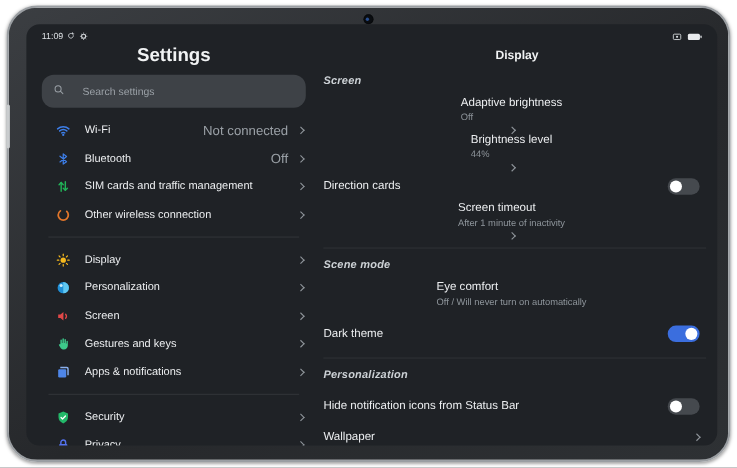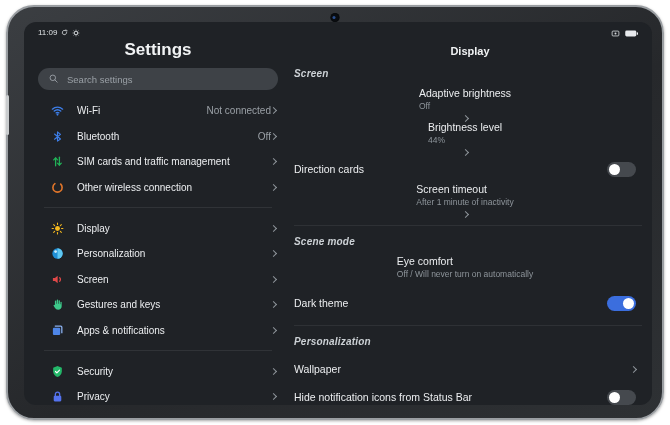--- a/index.html
+++ b/index.html
@@ -21,30 +21,30 @@
   
   .status-left { position:absolute; left:14px; top:6px; display:flex; align-items:center; gap:4px;
     font-size:8px; color:#dfe3e6; }
   .status-left svg { width:8px; height:8px; display:block; }
   .status-right { position:absolute; right:14px; top:7px; display:flex; align-items:center; gap:5px; }
   .status-right svg { display:block; }
 
   
   .left-pane { position:absolute; left:8px; top:0; width:252px; height:100%; padding-top:21px; }
   .pane-title { text-align:center; font-size:17px; font-weight:bold; line-height:14px; color:#f1f3f4; }
-  .search { margin:11px 6px 0; height:22px; border-radius:11px; background:#3e4247;
-    display:flex; align-items:center; padding:0 10px; gap:8px; }
+  .search { margin:11px 6px 0; height:30px; border-radius:11px; background:#3e4247;
+    display:flex; align-items:center; padding:0 10px; gap:16px; }
   .search svg { width:11px; height:11px; flex:none; }
   .search-ph { font-size:9.5px; color:#9aa0a6; }
   .s-list { margin-top:8px; }
   .s-row { height:25.6px; display:flex; align-items:center; padding:0 8px 0 18px; cursor:default; }
   .s-icon { width:14px; height:14px; flex:none; margin-right:13px; display:flex; align-items:center; justify-content:center; }
   .s-icon svg { width:13px; height:13px; display:block; }
   .s-label { font-size:10px; color:#eceef0; flex:1 1 auto; white-space:nowrap; }
-  .s-value { font-size:10px; color:#9aa0a6; }
+  .s-value { font-size:12px; color:#9aa0a6; margin-right:9px; }
   .chev { width:5px; height:5px; border-top:1.5px solid #8f959b; border-right:1.5px solid #8f959b;
     transform:rotate(45deg); flex:none; }
   .s-divider { height:1px; background:rgba(255,255,255,.08); margin:7px 12px; }
 
   
   .right-pane { position:absolute; left:270px; top:0; width:352px; height:100%; padding-top:22px; }
   .m-title { text-align:center; font-size:11px; font-weight:bold; line-height:14px; color:#f1f3f4; }
   .m-header { margin:10px 0 8px; font-size:10px; font-weight:bold; letter-spacing:.2px; color:#ccd1d5; height:11px; line-height:11px;font-style:italic; }
   .m-divider { height:1px; background:rgba(255,255,255,.07); margin:8px 4px 0 0; }
   .m-row { display:flex; align-items:center; padding-right:10px; }
@@ -292,29 +292,29 @@
               <div class="m-label">Dark theme</div>
             </div>
             <span class="toggle on" style="background: rgb(59, 110, 222);">
               <span class="knob"></span>
             </span>
           </div>
           <div class="m-divider"></div>
           <div class="m-header">Personalization</div>
           <div class="m-row simple">
             <div class="m-text">
-              <div class="m-label">Wallpaper</div>
-            </div>
-            <span class="chev"></span>
-          </div>
-          <div class="m-row simple">
-            <div class="m-text">
               <div class="m-label">Hide notification icons from Status Bar</div>
             </div>
             <span class="toggle off">
               <span class="knob"></span>
             </span>
           </div>
+          <div class="m-row simple">
+            <div class="m-text">
+              <div class="m-label">Wallpaper</div>
+            </div>
+            <span class="chev"></span>
+          </div>
         </div>
     </div>
 
   </div>
 </div>
 
 </body></html>

